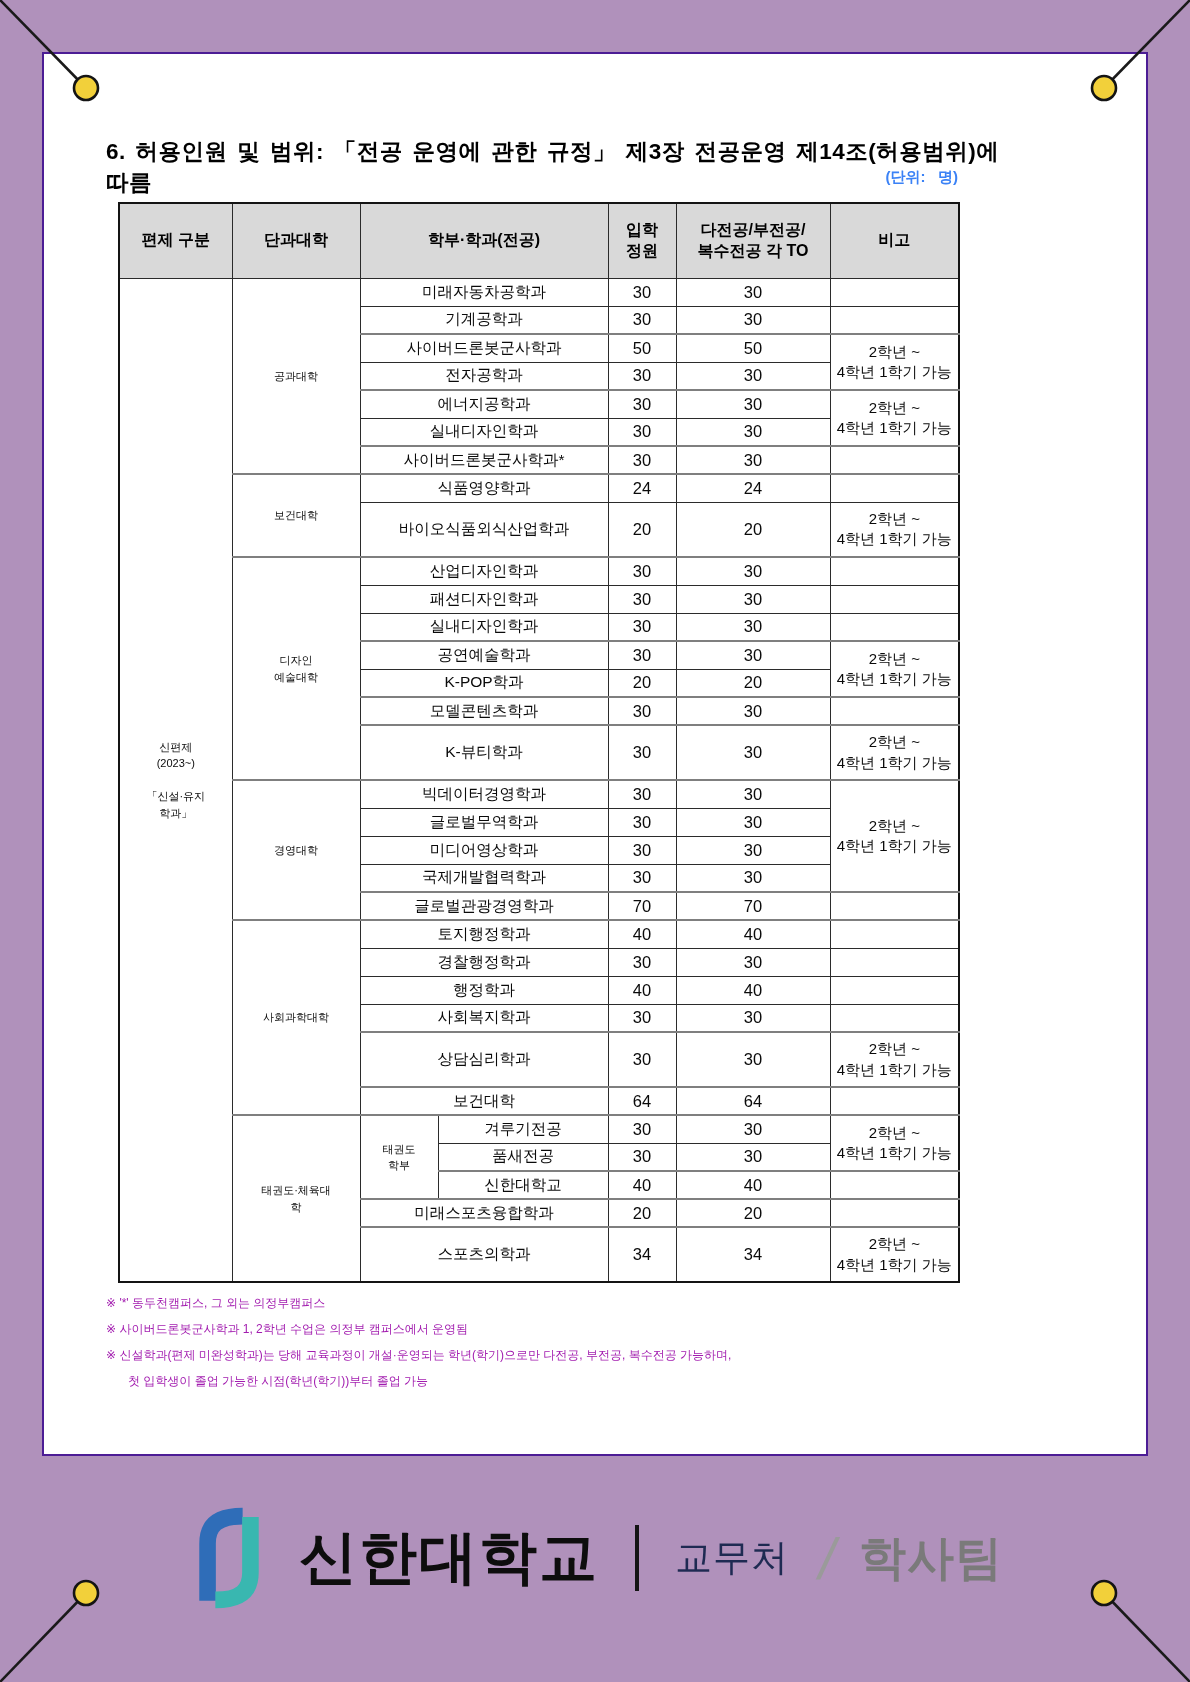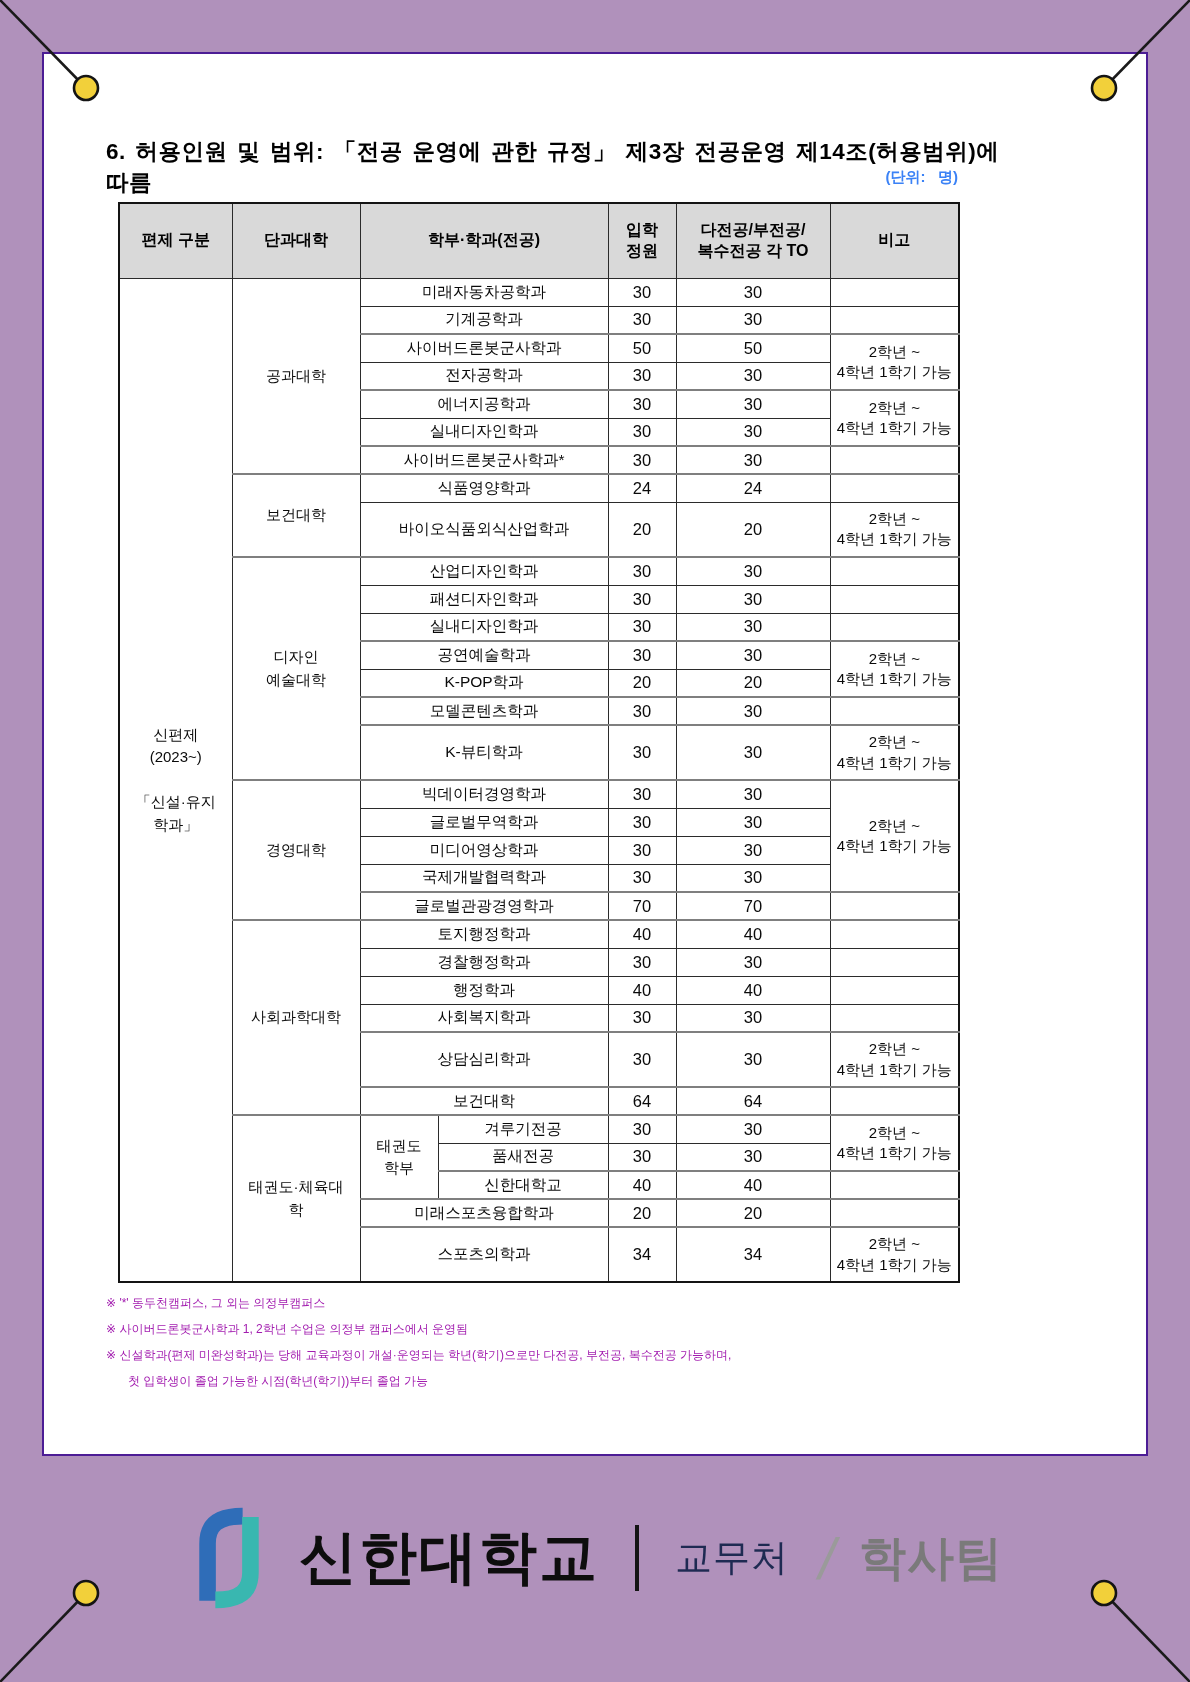--- a/index.html
+++ b/index.html
@@ -25,21 +25,21 @@
   .table-wrap{position:absolute;left:74px;top:148px;width:840px;}
   table{border-collapse:collapse;table-layout:fixed;width:840px;border:2px solid #141414;}
   th,td{border:1px solid #2b2b2b;text-align:center;vertical-align:middle;padding:0;overflow:hidden;}
   thead tr{height:75px;}
   thead th{background:#d9d9d9;font-size:16px;font-weight:700;white-space:pre-line;line-height:1.3;color:#000;}
   tbody tr{height:28px;}
   tbody tr.tall{height:55px;}
   td{font-size:15.5px;color:#0a0a0a;}
   td.num{font-size:16.5px;}
   td.note{font-size:15px;white-space:pre-line;line-height:1.35;}
-  td.division,td.college,td.subgroup{white-space:pre-line;line-height:1.5;font-size:15px;}
+  td.division,td.college,td.subgroup{white-space:pre-line;line-height:1.5;font-size:11px;}
   tr.sep>td{border-top:2.5px solid #7f7f7f;}
   .footnotes{
     position:absolute;left:62px;top:1236px;width:980px;
     font-size:12px;font-weight:400;line-height:26px;color:#a21caf;
   }
   .fn{white-space:pre;}
   .fn-indent{padding-left:22px;}
   .footer{
     position:absolute;left:0;top:1444px;width:1106px;height:120px;
     display:flex;justify-content:center;align-items:center;gap:16px;

